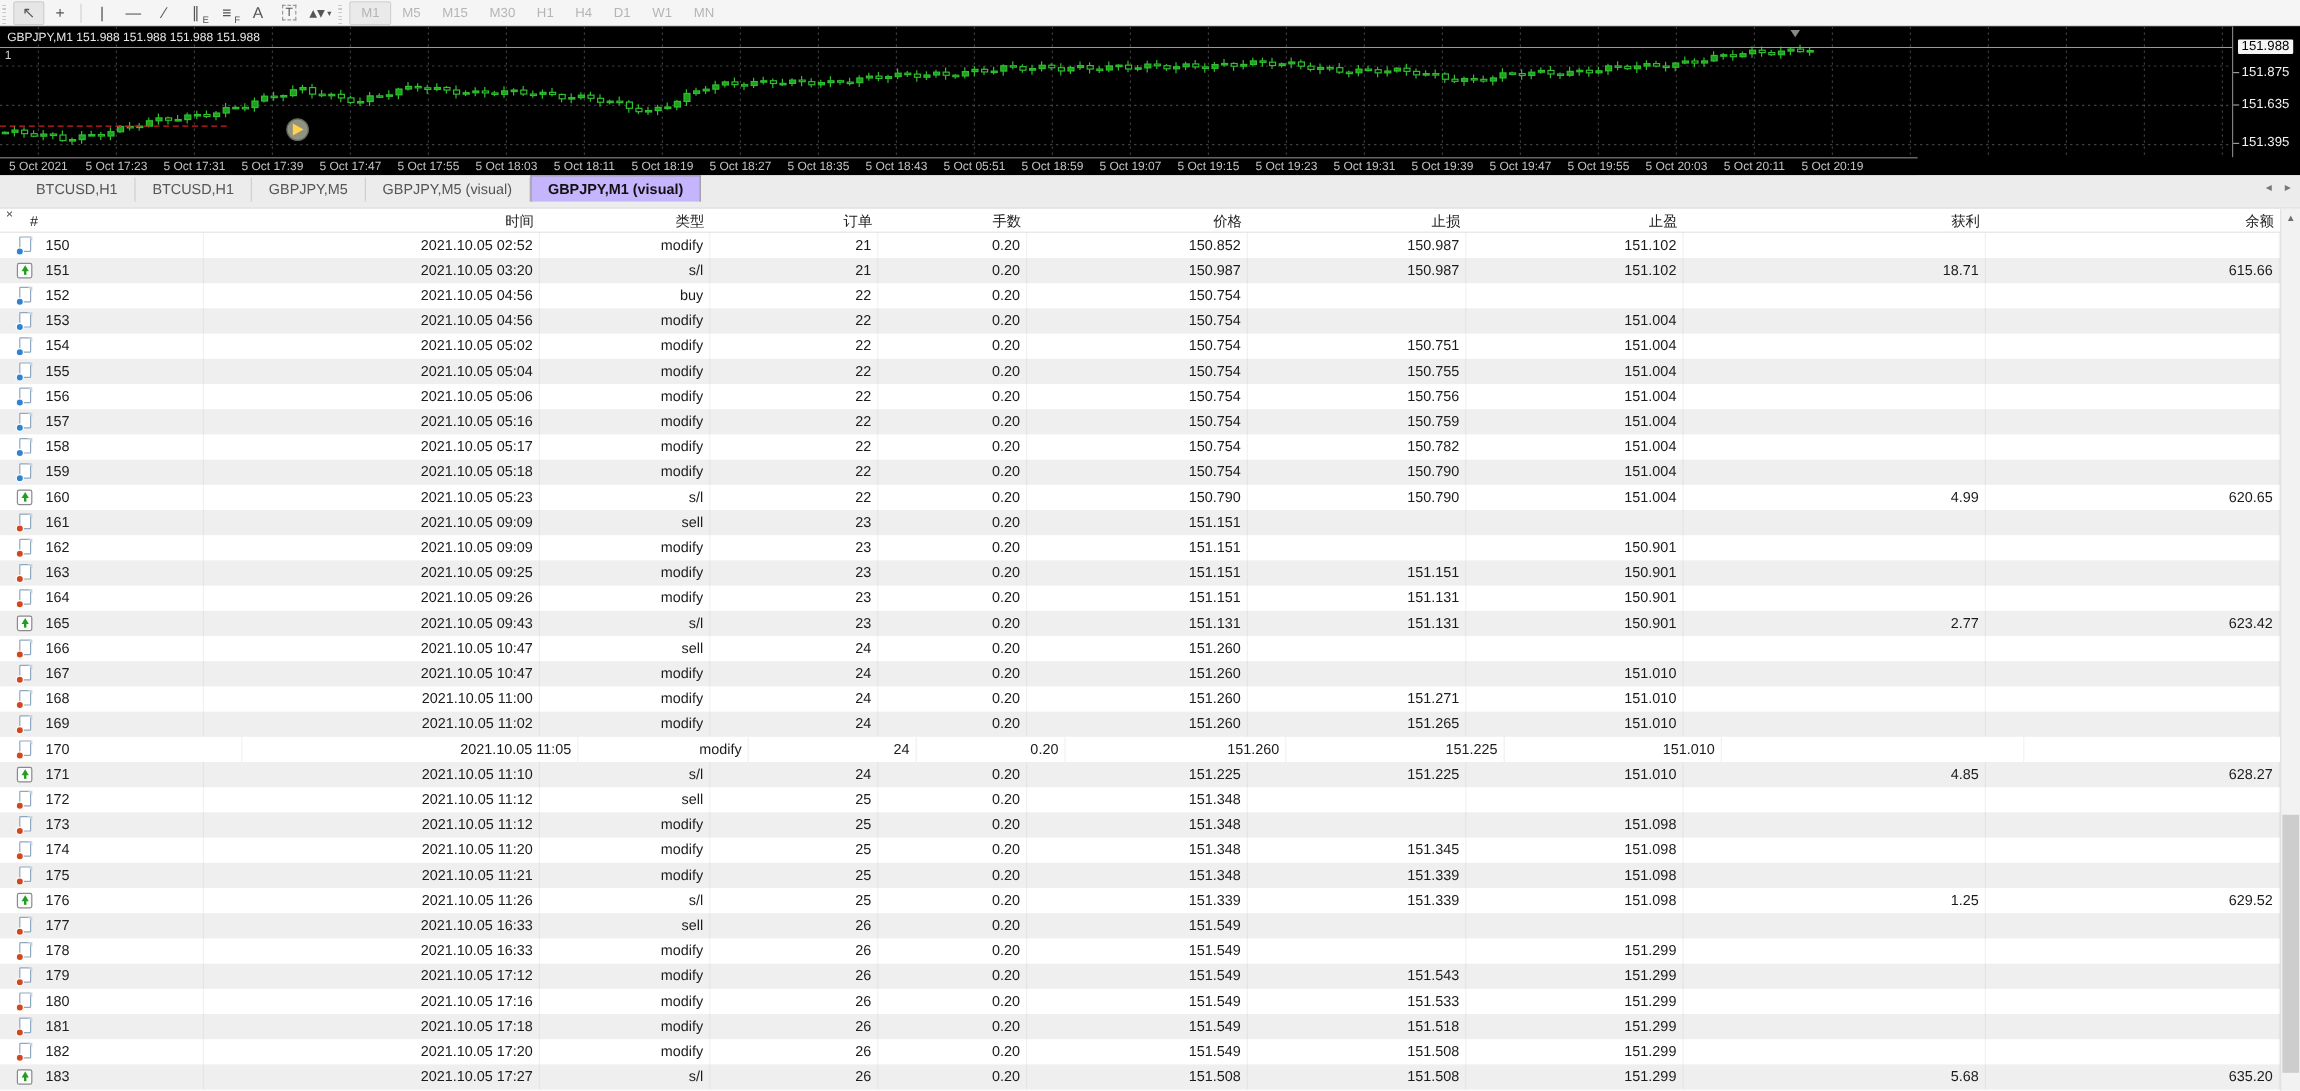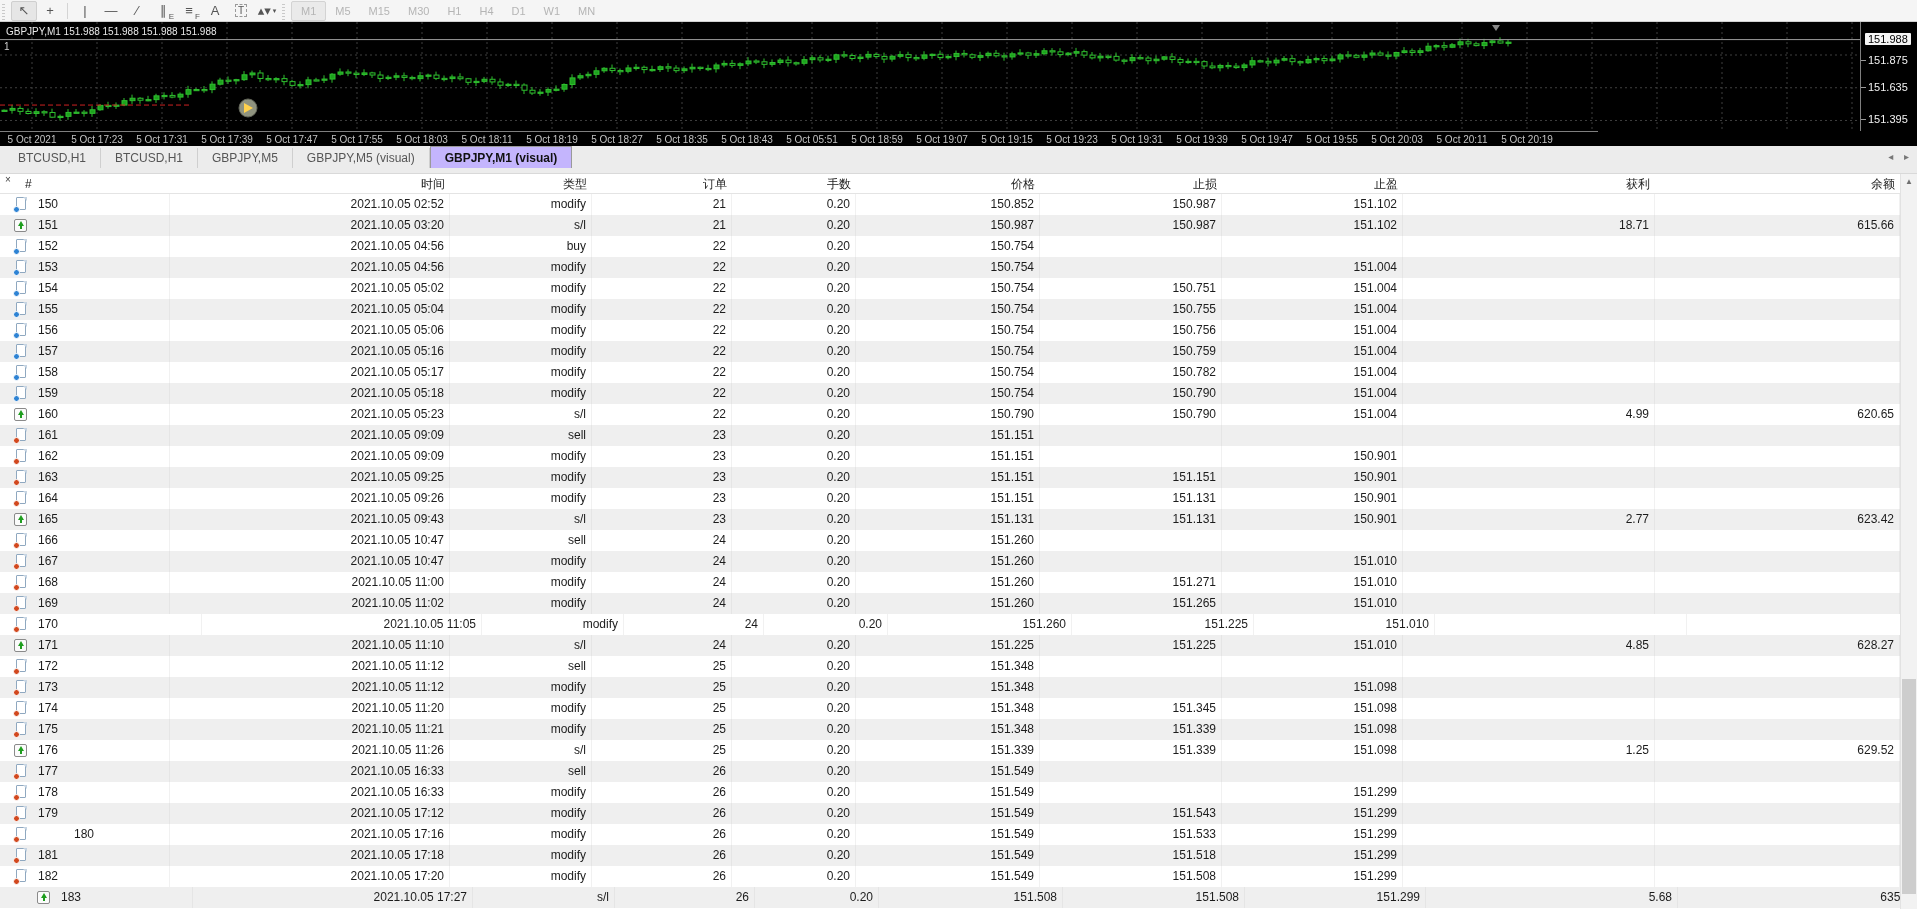--- a/index.html
+++ b/index.html
@@ -32,21 +32,21 @@
   .plabel { position:absolute; left:7px; color:#f2f2f2; font-size:11px; white-space:nowrap; }
   .plabel.cur { background:#f5f5f5; color:#000; padding:0 3px; left:4px; border-radius:1px; }
   .plabel .tick { position:absolute; left:-7px; top:6px; width:5px; height:1px; background:#9a9a9a; }
   .taxis { position:absolute; left:0; top:109px; width:1598px; height:15px;
            border-top:1px solid #7f7f7f; background:#000; }
   .tlabel { position:absolute; top:2px; color:#c2c2c2; font-size:10px; transform:translateX(-50%);
             white-space:nowrap; }
 
   
   .tabbar { height:28px; background:#ececec; border-bottom:1px solid #d9d9d9; position:relative; }
-  .tabs { display:flex; align-items:flex-end; height:22px; padding-left:4px; }
+  .tabs { display:flex; align-items:flex-end; height:22px; padding-left:16px; }
   .tab { height:20px; line-height:20px; padding:0 14px; font-size:12px; color:#555;
          border-right:1px solid #cfcfcf; cursor:default; white-space:nowrap; }
   .tab.active { background:#c4b5fd; border:1px solid #9a9a9a; border-bottom:none; font-weight:bold;
                 color:#111; height:22px; line-height:22px; }
   .tabnav { position:absolute; right:4px; top:5px; color:#777; font-size:10px; letter-spacing:4px; }
 
   
   .panel { position:relative; height:735px; background:#fff; }
   .close-x { position:absolute; left:3px; top:1px; font-size:10px; color:#444; width:10px; height:10px;
              line-height:10px; text-align:center; }
@@ -1178,21 +1178,21 @@
         <div class="cell" style="width: 142px;">modify</div>
         <div class="cell" style="width: 140px;">26</div>
         <div class="cell" style="width: 124px;">0.20</div>
         <div class="cell" style="width: 184px;">151.549</div>
         <div class="cell" style="width: 182px;">151.543</div>
         <div class="cell" style="width: 181px;">151.299</div>
         <div class="cell" style="width: 252px;"></div>
         <div class="cell" style="width: 245px;"></div>
       </div>
       <div class="row">
-        <div class="cell c0" style="width: 170px; gap: 36px;">
+        <div class="cell c0" style="width: 170px;">
           <span class="ic">
             <span class="page"></span>
             <span class="fold"></span>
             <span class="dot red"></span>
           </span>
           <span class="num">180</span>
         </div>
         <div class="cell" style="width: 280px;">2021.10.05 17:16</div>
         <div class="cell" style="width: 142px;">modify</div>
         <div class="cell" style="width: 140px;">26</div>
@@ -1235,21 +1235,21 @@
         <div class="cell" style="width: 142px;">modify</div>
         <div class="cell" style="width: 140px;">26</div>
         <div class="cell" style="width: 124px;">0.20</div>
         <div class="cell" style="width: 184px;">151.549</div>
         <div class="cell" style="width: 182px;">151.508</div>
         <div class="cell" style="width: 181px;">151.299</div>
         <div class="cell" style="width: 252px;"></div>
         <div class="cell" style="width: 245px;"></div>
       </div>
       <div class="row odd">
-        <div class="cell c0" style="width: 170px; margin-left: 23px;">
+        <div class="cell c0" style="width: 170px;">
           <span class="ic">
             <span class="slbox"></span>
             <span class="arr"></span>
             <span class="stem"></span>
           </span>
           <span class="num">183</span>
         </div>
         <div class="cell" style="width: 280px;">2021.10.05 17:27</div>
         <div class="cell" style="width: 142px;">s/l</div>
         <div class="cell" style="width: 140px;">26</div>

